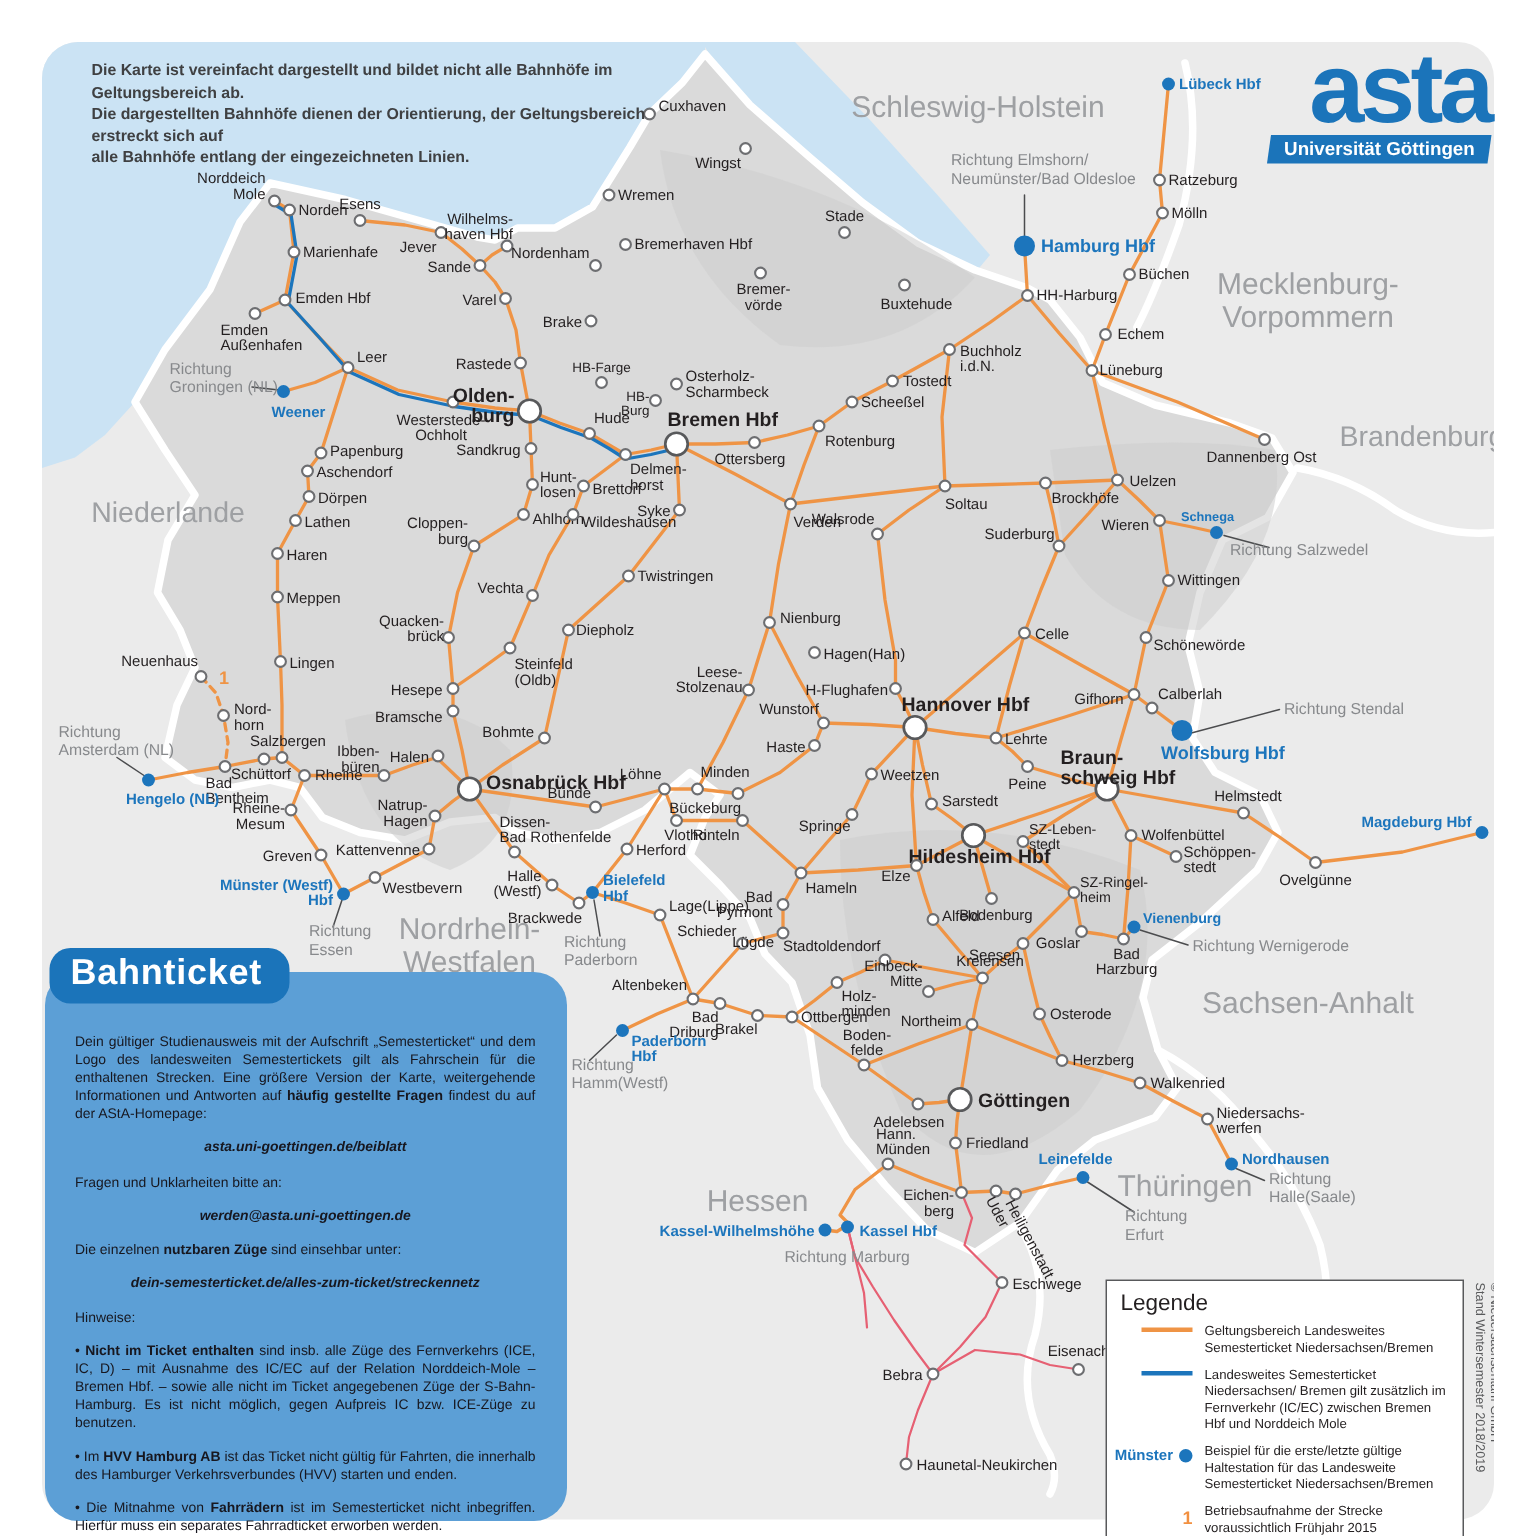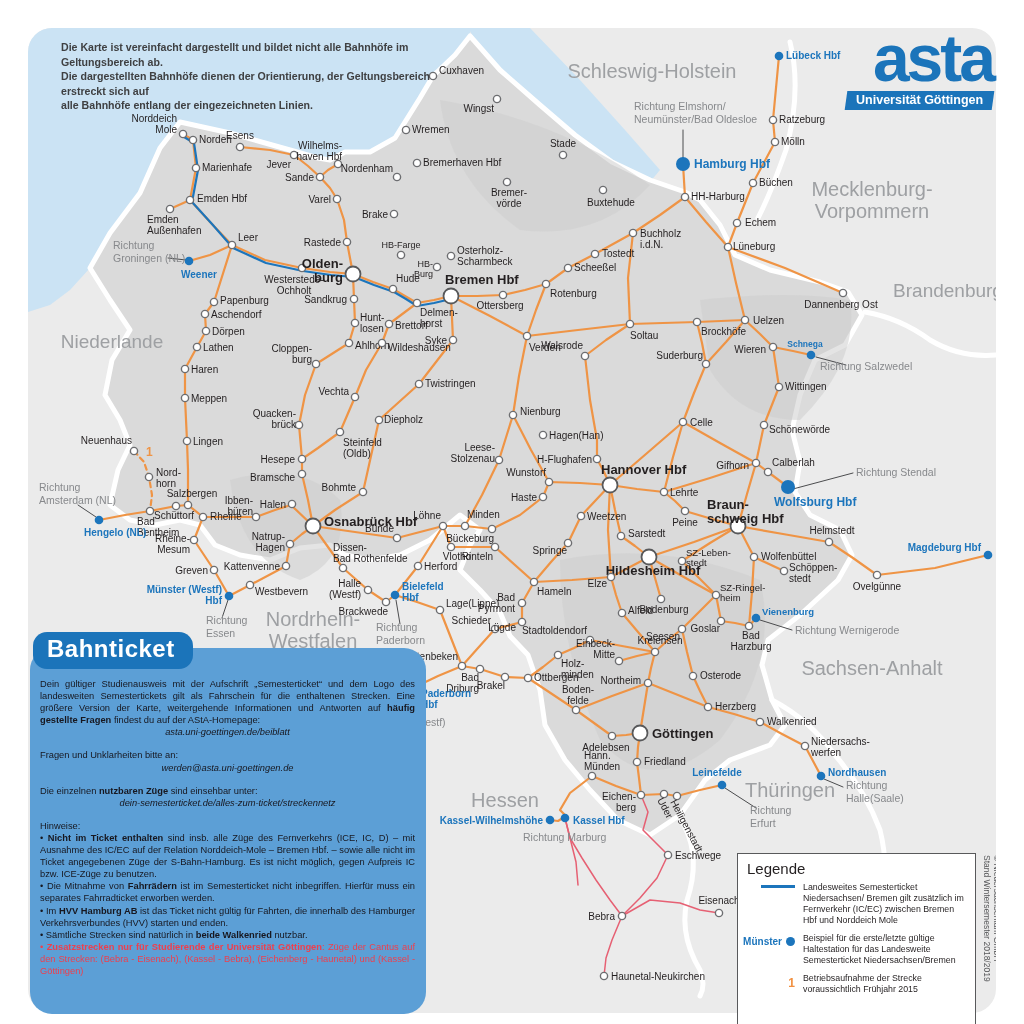--- a/index.html
+++ b/index.html
@@ -3,26 +3,26 @@
 <meta charset="utf-8">
 <style>
   html,body{margin:0;padding:0;background:#fff;width:1024px;height:1024px;font-family:"Liberation Sans",sans-serif;}
   #stage{position:relative;width:1024px;height:1024px;overflow:hidden;background:#fff;}
   #mapsvg{position:absolute;left:0;top:0;}
   .disclaimer{position:absolute;left:37px;top:40px;width:410px;font-size:10.6px;line-height:14.6px;color:#3f4042;font-weight:bold;margin-left:24px;}
   .logo{position:absolute;left:833px;top:26px;width:160px;text-align:right;}
   .logo-word{font-size:66px;font-weight:bold;color:#1B74BA;line-height:64px;letter-spacing:-3px;}
   .logo-banner{display:inline-block;background:#1B74BA;color:#fff;font-size:12.5px;font-weight:bold;padding:2px 10px 3px;transform:skewX(-8deg);margin-top:-8px;}
   .logo-banner>span{display:inline-block;transform:skewX(8deg);}
-  .infobox{position:absolute;left:30px;top:648px;width:396px;height:366px;background:#5C9FD6;border-radius:22px;box-sizing:border-box;padding:30px 11px 8px 10px;}
+  .infobox{position:absolute;left:30px;top:648px;width:348px;height:366px;background:#5C9FD6;border-radius:22px;box-sizing:border-box;padding:30px 11px 8px 10px;}
   .infobox-title{position:absolute;left:3px;top:-16px;background:#1B74BA;color:#fff;font-weight:bold;font-size:24px;padding:3px 18px 6px 14px;border-radius:14px;letter-spacing:0.5px;}
   .infobox-body{font-size:9.3px;line-height:12.1px;color:#17171f;text-align:justify;}
-  .infobox-body p{margin:0;}
+  .infobox-body p{margin:10px;}
   .infobox-body p.mt{margin-top:11px;}
-  .infobox-body p.link{text-align:center;font-style:italic;font-weight:normal;}
+  .infobox-body p.link{text-align:center;font-style:italic;font-weight:bold;}
   .infobox-body p.red,.infobox-body p.red b{color:#ee3f4d;}
   .legendbox{position:absolute;left:737px;top:853px;width:239px;height:196px;background:#fff;border:1.5px solid #58595b;box-sizing:border-box;padding:6px 8px 4px 9px;}
   .legend-title{font-size:15px;color:#231f20;margin-bottom:5px;}
   .legend-item{display:flex;align-items:flex-start;margin-bottom:7px;}
   .legend-sym{width:56px;flex:0 0 56px;display:flex;align-items:center;justify-content:flex-end;padding-right:8px;box-sizing:border-box;margin-top:3px;text-align:right;}
   .legend-text{font-size:8.8px;line-height:11px;color:#231f20;}
   .sym-line{width:34px;height:3px;}
   .sym-muenster{color:#1C75BC;font-weight:bold;font-size:10px;white-space:nowrap;display:flex;align-items:center;}
   .sym-muenster .dot{display:inline-block;width:9px;height:9px;border-radius:50%;background:#1C75BC;margin-left:4px;}
   .sym-one{color:#F29040;font-weight:bold;font-size:12px;}
@@ -522,30 +522,36 @@
     <div class="infobox-title">Bahnticket</div>
     <div class="infobox-body" id="infobox-body">
         <p>Dein gültiger Studienausweis mit der Aufschrift „Semesterticket“ und dem Logo des landesweiten Semestertickets gilt als Fahrschein für die enthaltenen Strecken. Eine größere Version der Karte, weitergehende Informationen und Antworten auf <b>häufig gestellte Fragen</b> findest du auf der AStA-Homepage:</p>
         <p class="link">asta.uni-goettingen.de/beiblatt</p>
         <p class="mt">Fragen und Unklarheiten bitte an:</p>
         <p class="link">werden@asta.uni-goettingen.de</p>
         <p class="mt">Die einzelnen <b>nutzbaren Züge</b> sind einsehbar unter:</p>
         <p class="link">dein-semesterticket.de/alles-zum-ticket/streckennetz</p>
         <p class="mt">Hinweise:</p>
         <p>• <b>Nicht im Ticket enthalten</b> sind insb. alle Züge des Fernverkehrs (ICE, IC, D) – mit Ausnahme des IC/EC auf der Relation Norddeich-Mole – Bremen Hbf. – sowie alle nicht im Ticket angegebenen Züge der S-Bahn-Hamburg. Es ist nicht möglich, gegen Aufpreis IC bzw. ICE-Züge zu benutzen.</p>
+        <p>• Im <b>HVV Hamburg AB</b> ist das Ticket nicht gültig für Fahrten, die innerhalb des Hamburger Verkehrsverbundes (HVV) starten und enden.</p>
         <p>• Die Mitnahme von <b>Fahrrädern</b> ist im Semesterticket nicht inbegriffen. Hierfür muss ein separates Fahrradticket erworben werden.</p>
-        <p>• Im <b>HVV Hamburg AB</b> ist das Ticket nicht gültig für Fahrten, die innerhalb des Hamburger Verkehrsverbundes (HVV) starten und enden.</p>
         <p>• Sämtliche Strecken sind natürlich in <b>beide Walkenried</b> nutzbar.</p>
         <p class="red">• <b>Zusatzstrecken nur für Studierende der Universität Göttingen</b>: Züge der Cantus auf den Strecken: (Bebra - Eisenach), (Kassel - Bebra), (Eichenberg - Haunetal) und (Kassel - Göttingen)</p>
       </div>
   </div>
 
   <div class="legendbox">
     <div class="legend-title">Legende</div>
     <div id="legend-items">
+        <div class="legend-item">
+          <div class="legend-sym">
+            <div class="sym-line" style="background: rgb(239, 148, 69);"></div>
+          </div>
+          <div class="legend-text">Geltungsbereich Landesweites Semesterticket Niedersachsen/Bremen</div>
+        </div>
         <div class="legend-item">
           <div class="legend-sym">
             <div class="sym-line" style="background: rgb(28, 117, 188);"></div>
           </div>
           <div class="legend-text">Landesweites Semesterticket Niedersachsen/ Bremen gilt zusätzlich im Fernverkehr (IC/EC) zwischen Bremen Hbf und Norddeich Mole</div>
         </div>
         <div class="legend-item">
           <div class="legend-sym">
             <div class="sym-muenster">
               <span>Münster</span>

